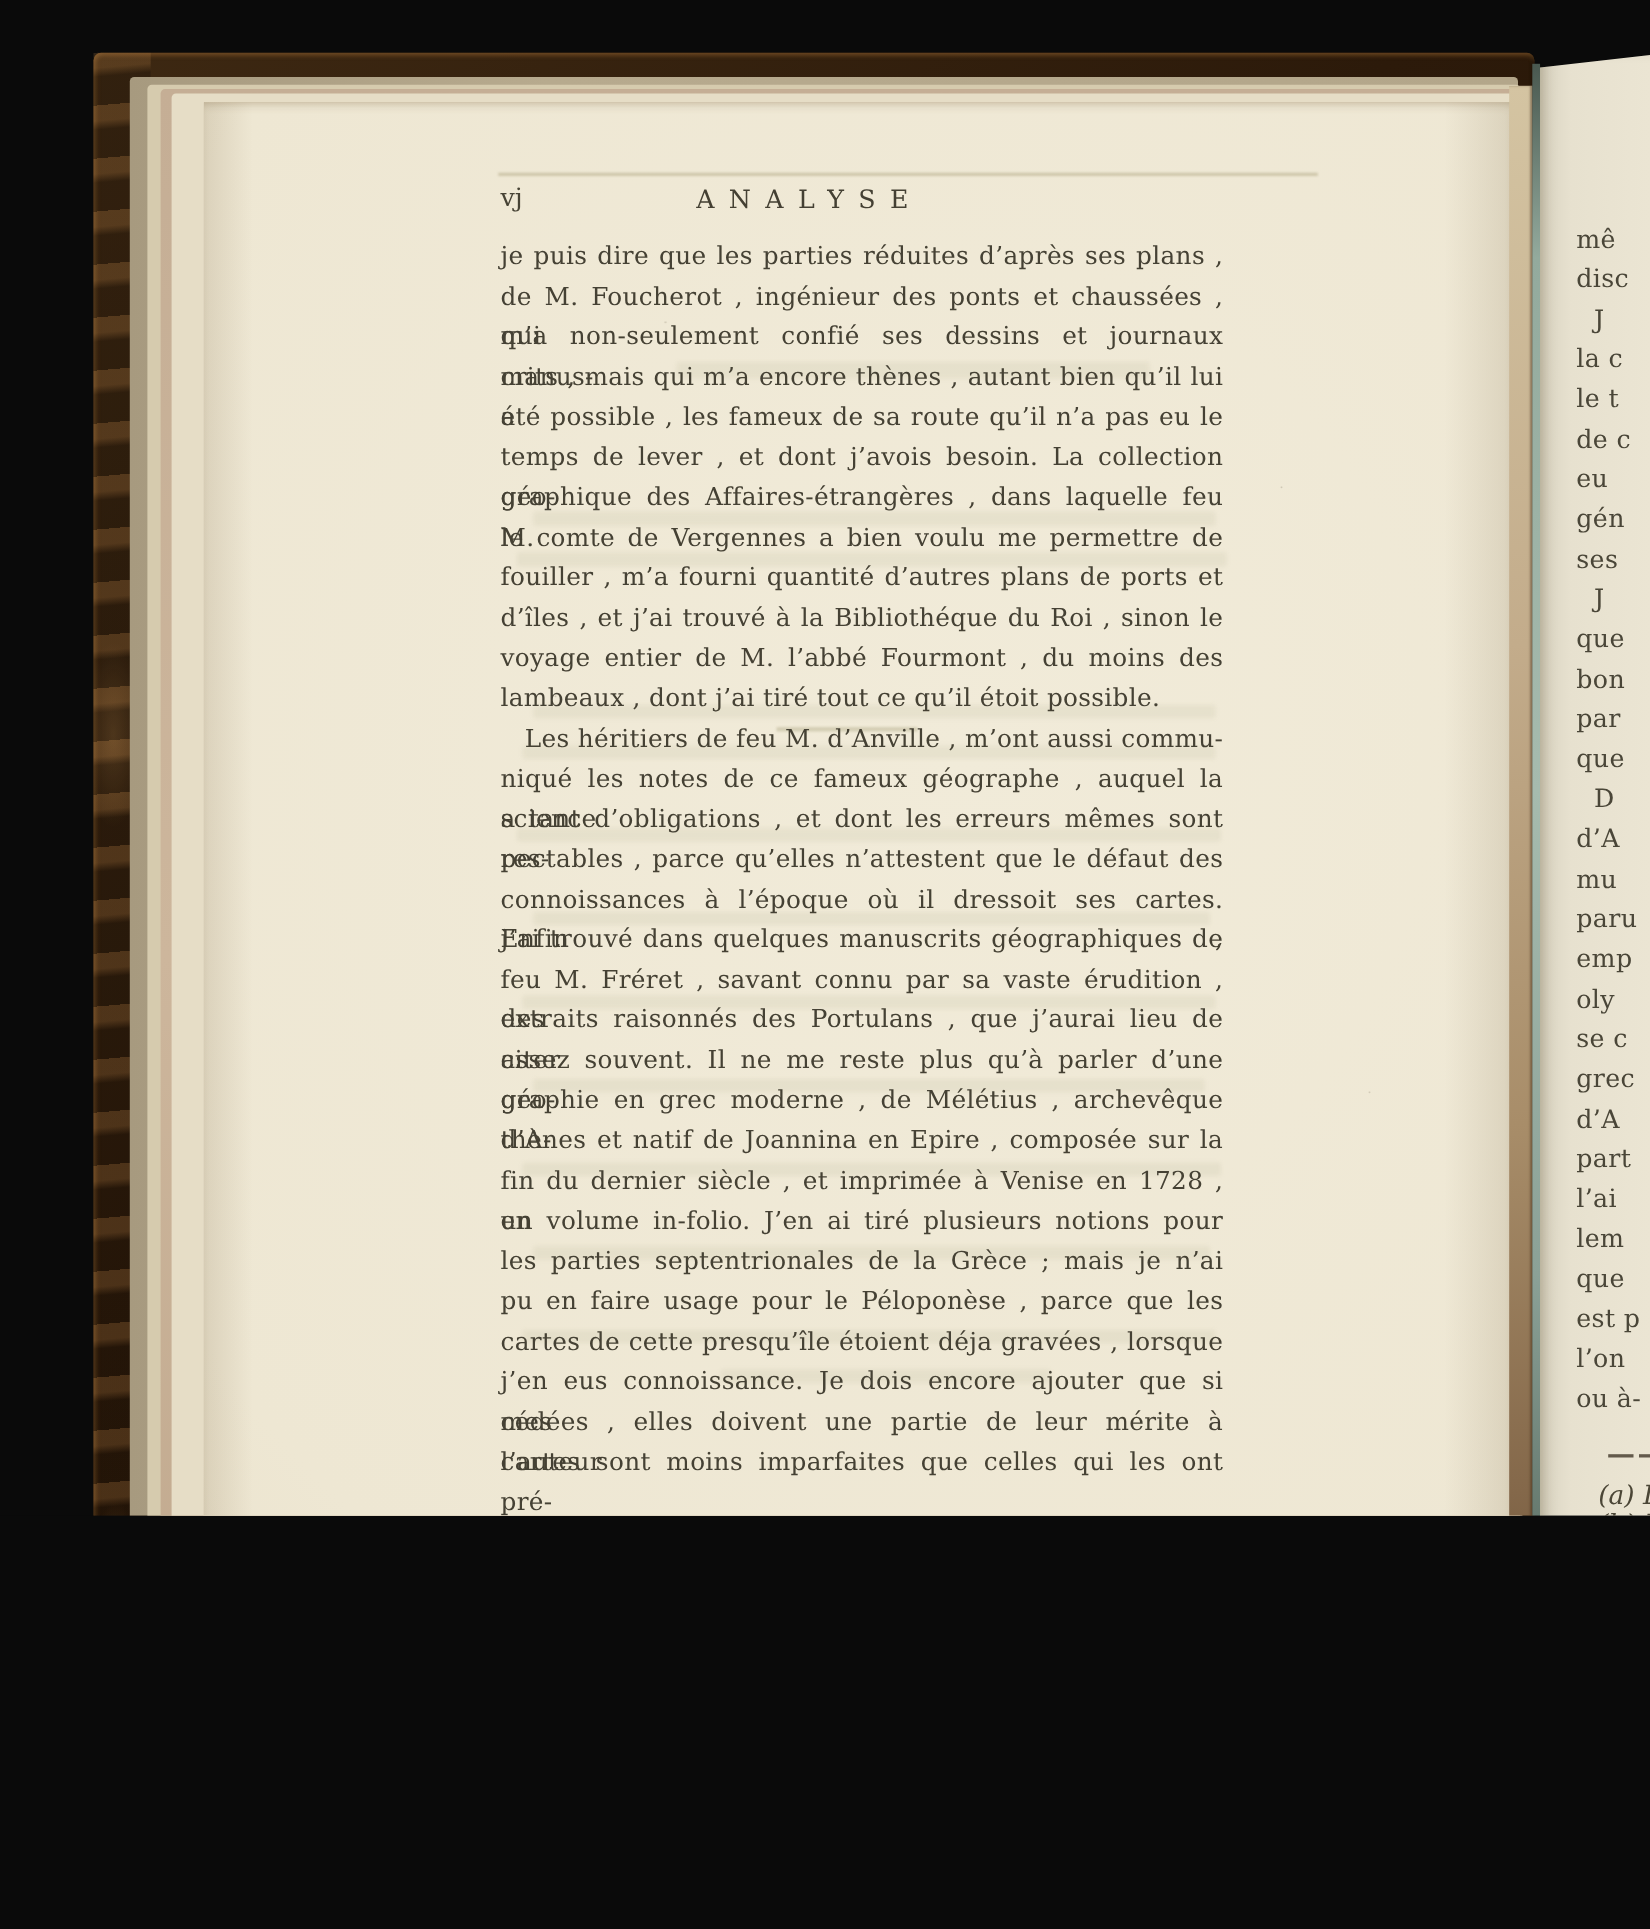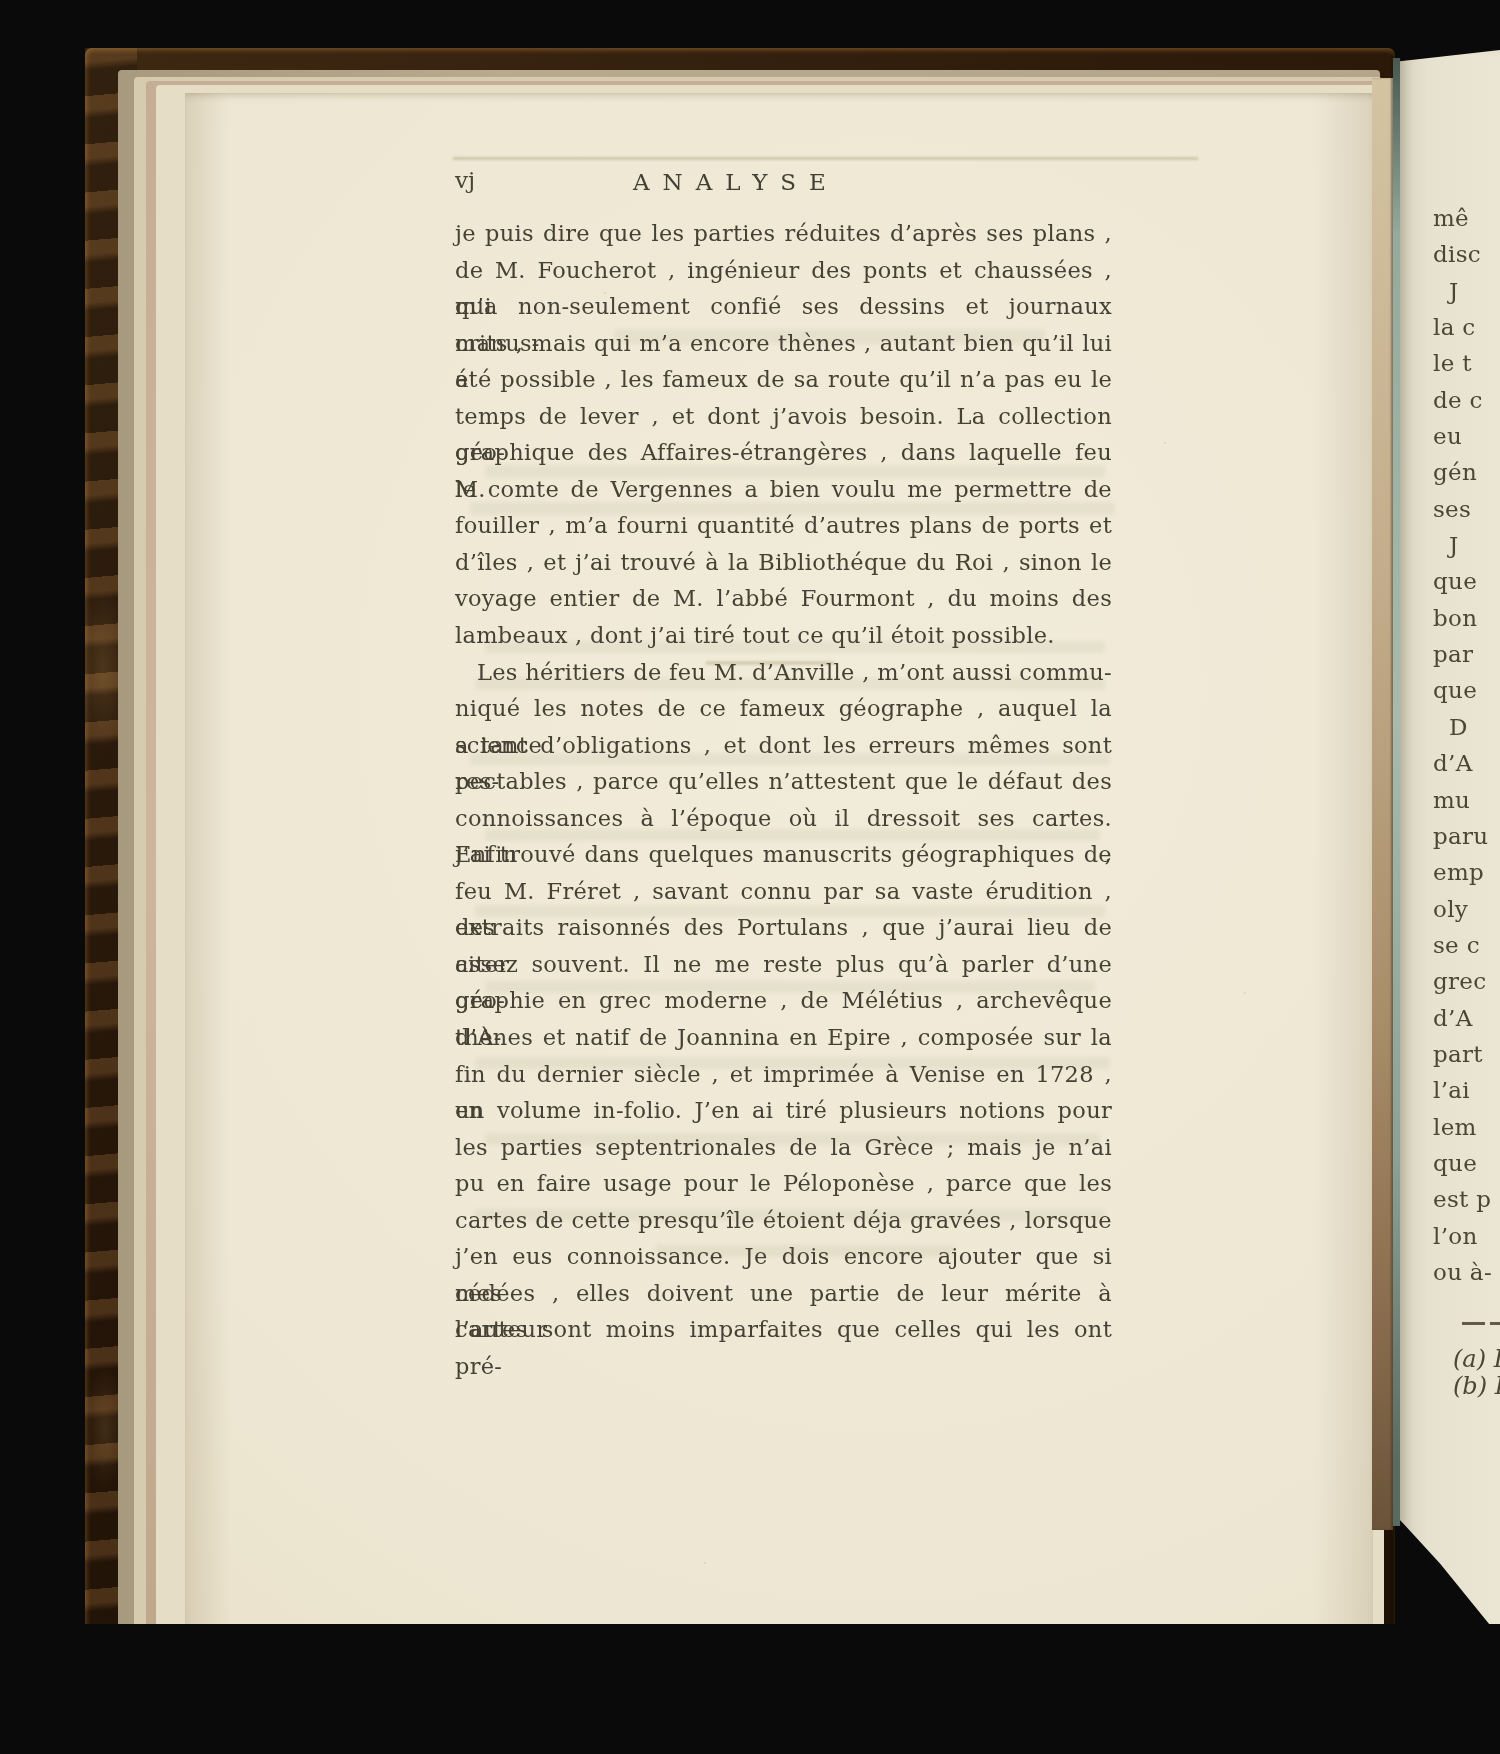--- a/index.html
+++ b/index.html
@@ -1,16 +1,16 @@
 <!DOCTYPE html>
 <html><head>
 <meta charset="utf-8">
 <style>
   html,body{margin:0;padding:0;background:#0a0a0a;}
-  .stage{position:relative;width:1500px;height:1624px;background:#0a0a0a;overflow:hidden;
+  .stage{position:relative;width:1500px;height:1378px;background:#0a0a0a;overflow:hidden;
          font-family:"DejaVu Serif","Liberation Serif",serif;}
 
   
   .cover{position:absolute;left:85px;top:48px;width:1310px;height:1654px;border-radius:7px;
          background:linear-gradient(135deg,#3d2812 0%,#2c1a0a 40%,#241405 75%,#1c0f04 100%);
          box-shadow:inset 0 3px 4px rgba(175,120,60,.35), inset 3px 0 4px rgba(165,115,60,.30),
                     inset -2px -2px 3px rgba(0,0,0,.6);}
   .cover::before{content:"";position:absolute;left:0;top:0;bottom:0;width:52px;
          background:repeating-linear-gradient(175deg,rgba(186,132,74,.22) 0 14px,rgba(0,0,0,.18) 22px 48px),
                     radial-gradient(40px 120px at 18px 620px,rgba(190,140,80,.30),transparent 70%),

